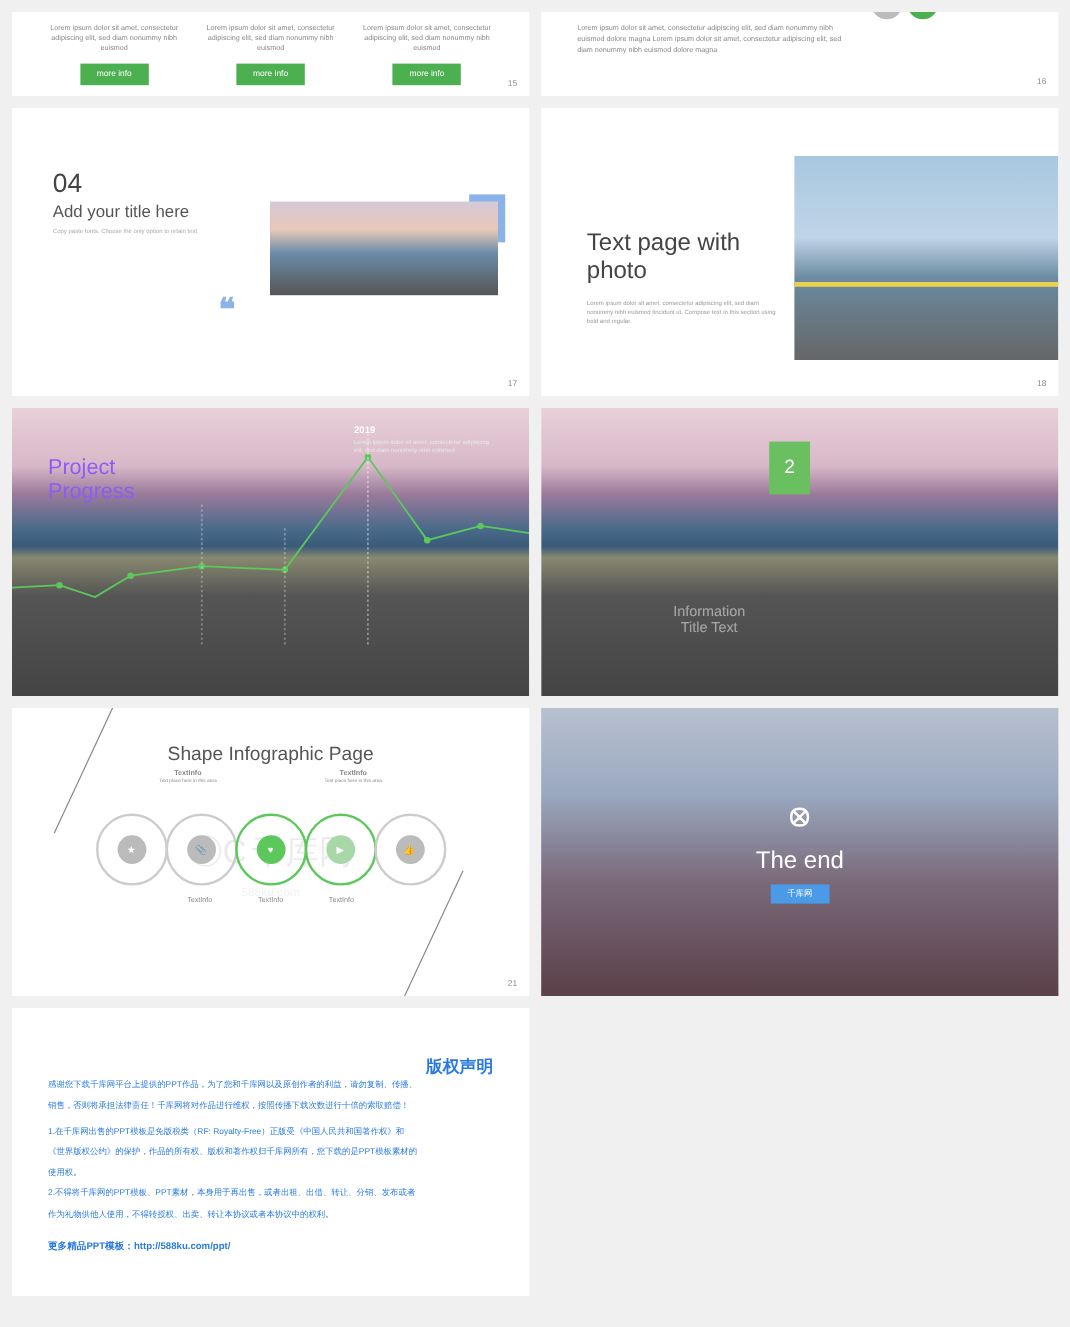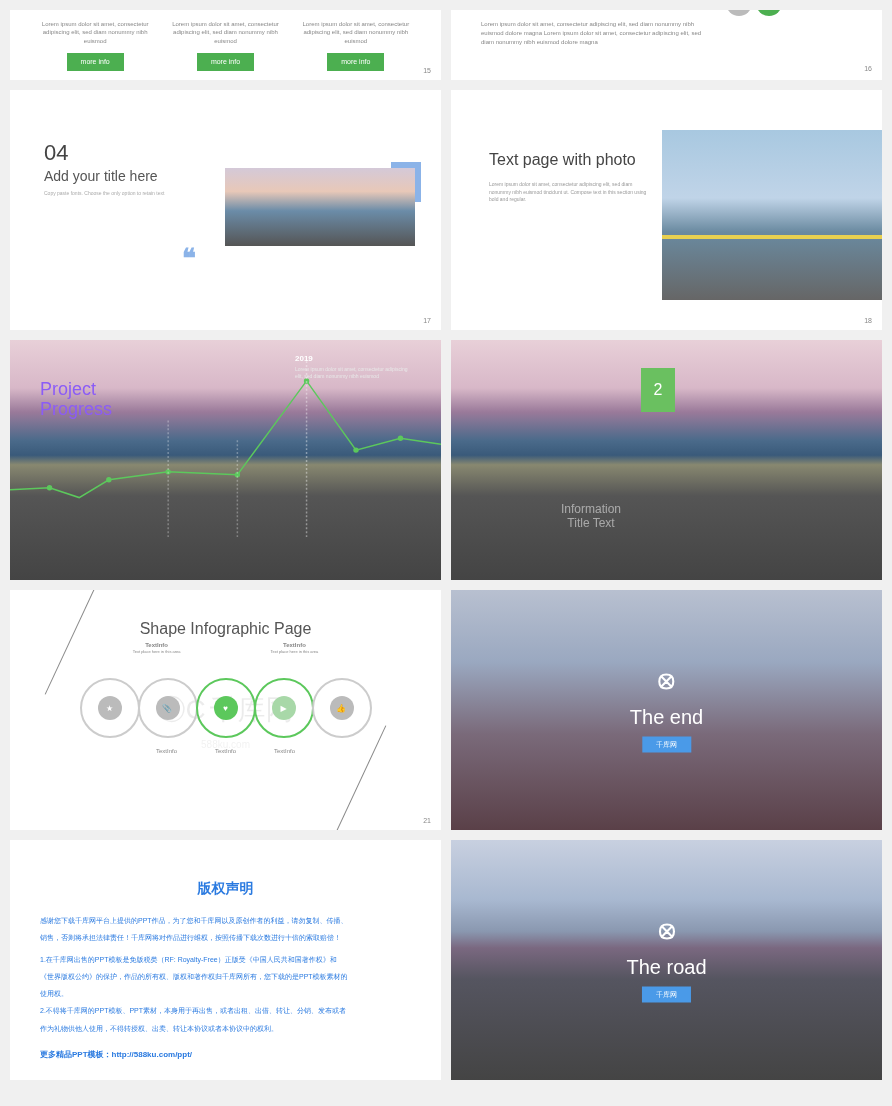--- a/index.html
+++ b/index.html
@@ -43,21 +43,21 @@
 
 .s3 { padding: 50px 34px; }
 .s3-num { font-size: 22px; color: #444; }
 .s3-title { font-size: 14px; color: #555; margin-top: 2px; }
 .s3-sub { font-size: 5px; color: #aaa; margin-top: 6px; }
 .s3-img { position: absolute; right: 26px; top: 78px; width: 190px; height: 78px; background: linear-gradient(180deg, #d4c9d8 0%, #e8c8b8 30%, #6b8ca8 55%, #555 100%); }
 .s3-blue { position: absolute; right: 20px; top: 72px; width: 30px; height: 40px; background: #8bb3e8; }
 .s3-quote { position: absolute; left: 172px; top: 153px; font-size: 26px; color: #8bb3e8; font-weight: bold; }
 .s4 { padding: 0; }
 .s4-left { position: absolute; left: 38px; top: 60px; width: 160px; }
-.s4-title { font-size: 16px; color: #444; line-height: 1.2; }
+.s4-title { font-size: 20px; color: #444; line-height: 1.2; margin-top: 40px; }
 .s4-body { font-size: 5px; color: #999; margin-top: 12px; line-height: 1.5; }
 .s4-img { position: absolute; right: 0; top: 40px; width: 220px; height: 170px; background: linear-gradient(180deg, #a8c8e0 0%, #c0d4e8 40%, #6a8aa0 60%, #666 100%); }
 .s4-yellow { position: absolute; right: 0; top: 145px; width: 220px; height: 4px; background: #e8d050; }
 
 .road-bg {
   width: 100%; height: 100%;
   background: linear-gradient(180deg, #e8d0d8 0%, #d8b8c8 20%, #9a7a9a 30%, #4a6a8a 42%, #3a5a7a 48%, #888870 52%, #555 65%, #444 100%);
 }
 .s5 { position: relative; }
 .s5-title { position: absolute; left: 30px; top: 40px; font-size: 18px; color: #8b5cf6; line-height: 1.1; }
@@ -81,21 +81,21 @@
 .s7-labels-top { display: flex; justify-content: center; gap: 90px; margin-bottom: -4px; margin-top: 4px; }
 .watermark { position: absolute; left: 50%; top: 50%; transform: translate(-50%, -50%); font-size: 28px; color: rgba(0,0,0,0.08); display: flex; align-items: center; gap: 4px; }
 .watermark-sub { position: absolute; left: 50%; top: 62%; transform: translateX(-50%); font-size: 10px; color: rgba(0,0,0,0.06); }
 .s8 { background: linear-gradient(180deg, #b8c0d0 0%, #9aa8c0 30%, #7a6a7a 60%, #5a4048 100%); position: relative; }
 .end-logo { width: 28px; height: 28px; margin: 0 auto; }
 .end-center { position: absolute; left: 50%; top: 50%; transform: translate(-50%, -50%); text-align: center; }
 .end-title { font-size: 20px; color: #fff; margin-top: 6px; }
 .end-badge { background: #4a9ae8; color: #fff; font-size: 7px; padding: 3px 14px; margin-top: 8px; display: inline-block; }
 
 .s9 { padding: 40px 30px; }
-.s9-title { text-align: center; font-size: 14px; color: #2a7ae0; font-weight: bold; margin-bottom: 16px; }
+.s9-title { text-align: right; font-size: 14px; color: #2a7ae0; font-weight: bold; }
 .s9-body { font-size: 7px; color: #2a7ae0; line-height: 1.9; }
 .s9-body p { margin-bottom: 4px; }
 .s9-link { font-size: 8px; color: #2a7ae0; font-weight: bold; margin-top: 14px; }
 .s10 { background: linear-gradient(180deg, #c8d0e0 0%, #a8b8d0 25%, #8a98b0 38%, #7a6880 45%, #555560 58%, #444 100%); position: relative; }
 .slash { position: absolute; width: 1px; height: 120px; background: #888; transform: rotate(25deg); }
 </style>
 </head>
 <body>
 
 <div class="grid">
@@ -234,23 +234,14 @@
       <p>《世界版权公约》的保护，作品的所有权、版权和著作权归千库网所有，您下载的是PPT模板素材的</p>
       <p>使用权。</p>
       <p>2.不得将千库网的PPT模板、PPT素材，本身用于再出售，或者出租、出借、转让、分销、发布或者</p>
       <p>作为礼物供他人使用，不得转授权、出卖、转让本协议或者本协议中的权利。</p>
     </div>
     <div class="s9-link">
       <span>更多精品PPT模板：</span><span>http://588ku.com/ppt/</span>
     </div>
   </div>
 
-  <div class="slide s10">
-    <div class="end-center">
-      <svg class="end-logo" viewBox="0 0 40 40">
-        <path d="M10 20 Q10 10 20 10 Q30 10 30 20 Q30 30 20 30 Q10 30 10 20 M14 14 L26 26 M26 14 L14 26" stroke="#fff" stroke-width="3" fill="none" stroke-linecap="round"></path>
-      </svg>
-      <div class="end-title">The road</div>
-      <div class="end-badge">千库网</div>
-    </div>
-  </div>
 
 </div>
 
 </body></html>

